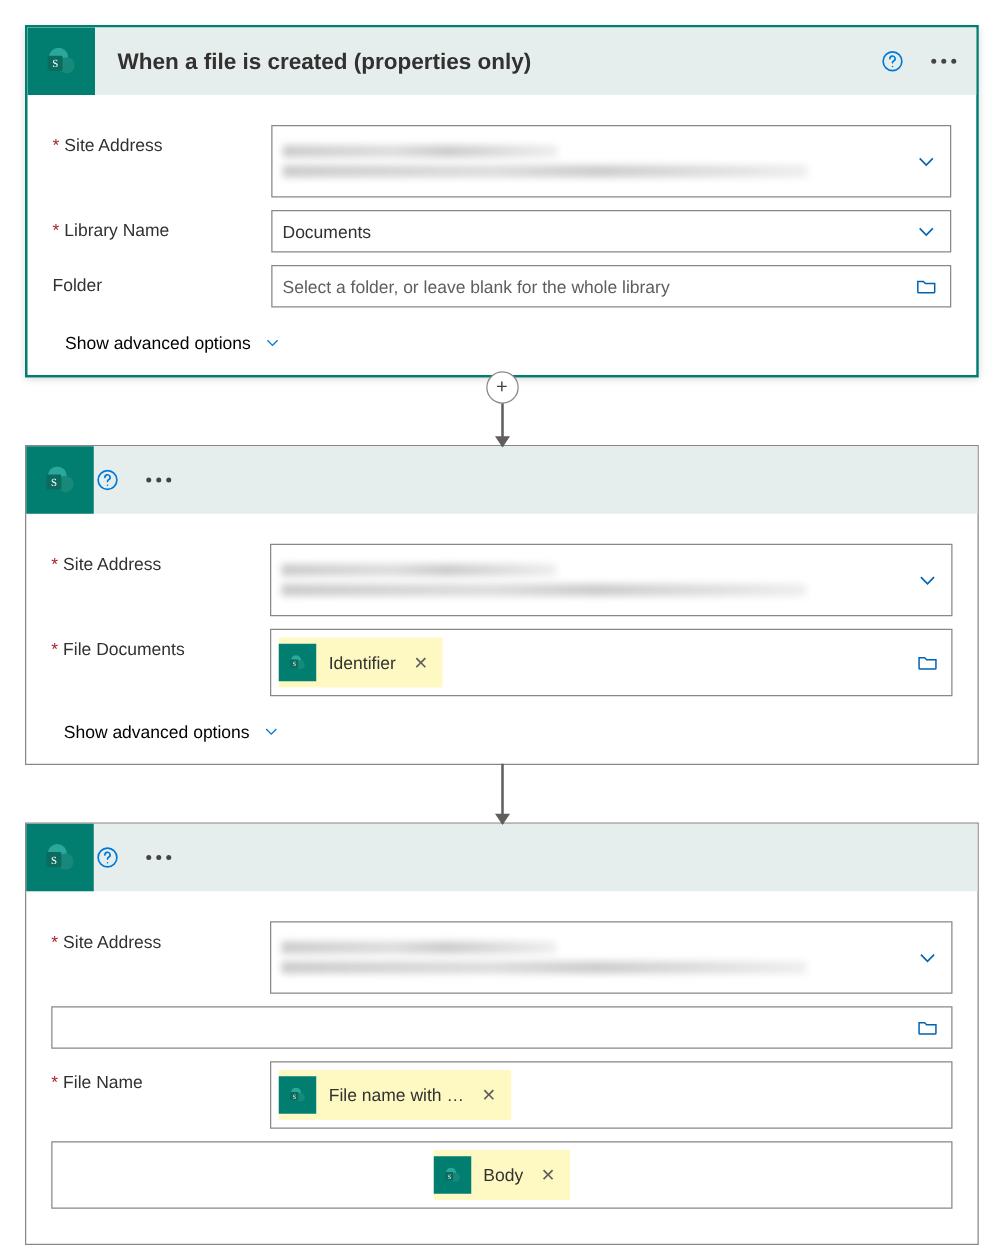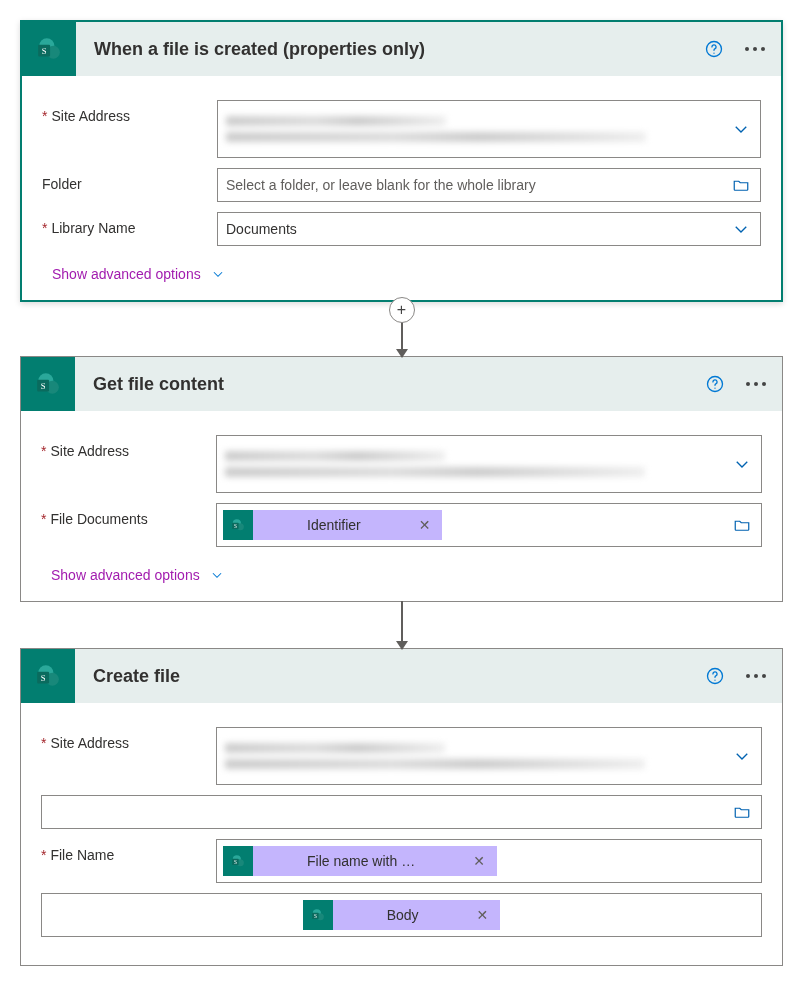--- a/index.html
+++ b/index.html
@@ -97,38 +97,37 @@
   }
   .blur-strip {
     display:flex;flex-direction:column;gap:6px;
     filter: blur(3px);
     pointer-events:none;
   }
   .blur-line { height:10px;background:linear-gradient(90deg,#ccc 0%,#ddd 40%,#ccc 60%,#eee 100%);border-radius:2px; }
   .blur-line.short{width:220px;}
   .blur-line.long{width:420px;}
   .adv-link {
-    color: #a21caf;
+    color: #000000;
     font-size: 14px;
     display: inline-flex;
     align-items: center;
     gap: 10px;
     margin-top: 10px;
     cursor: pointer;
     padding-left: 10px;
   }
   .adv-link .chev { width:14px;height:14px;display:flex;align-items:center;justify-content:center;color:#0078d4; }
   .token {
     display: inline-flex;
     align-items: center;
-    background: #c4b5fd;
-    height: 30px;
+    background: #fef9c3;
+    height: 40px;
     padding: 0 8px 0 0;
     margin: 2px;
-    gap: 44px;
   }
   .token .tok-icon {
     width: 30px;height:30px;background:#027e70;display:flex;align-items:center;justify-content:center;margin-right:10px;
   }
   .token .tok-icon svg { width:14px;height:14px; }
   .token .tok-label { font-size:14px;color:#323130;padding-right:10px; }
   .token .tok-x { color:#605e5c;font-size:14px;cursor:pointer;padding:0 4px; }
   .connector-wrap {
     display:flex;flex-direction:column;align-items:center;
     margin: -1px 0;
@@ -193,37 +192,37 @@
           <div class="blur-line long"></div>
         </div>
         <div class="chevron">
           <svg class="chev-svg" viewBox="0 0 24 24" fill="none" stroke-width="1.8">
               <path d="M5 9l7 7 7-7"></path>
             </svg>
         </div>
       </div>
     </div>
     <div class="field-row">
+      <div class="field-label"><span class="req">*</span><span>Library Name</span></div>
+      <div class="field-input">
+        <span class="text">Documents</span>
+        <div class="chevron">
+          <svg class="chev-svg" viewBox="0 0 24 24" fill="none" stroke-width="1.8">
+              <path d="M5 9l7 7 7-7"></path>
+            </svg>
+        </div>
+      </div>
+    </div>
+    <div class="field-row">
       <div class="field-label"><span>Folder</span></div>
       <div class="field-input">
         <span class="text placeholder">Select a folder, or leave blank for the whole library</span>
         <div class="folder-icon">
           <svg class="folder-svg" viewBox="0 0 24 24" fill="none" stroke-width="1.6">
               <path d="M3 7h6l2 2h10v9a1 1 0 0 1-1 1H4a1 1 0 0 1-1-1V7z"></path>
-            </svg>
-        </div>
-      </div>
-    </div>
-    <div class="field-row">
-      <div class="field-label"><span class="req">*</span><span>Library Name</span></div>
-      <div class="field-input">
-        <span class="text">Documents</span>
-        <div class="chevron">
-          <svg class="chev-svg" viewBox="0 0 24 24" fill="none" stroke-width="1.8">
-              <path d="M5 9l7 7 7-7"></path>
             </svg>
         </div>
       </div>
     </div>
     <div class="adv-link">
       <span>Show advanced options</span>
       <span class="chev">
           <svg class="chev-svg" viewBox="0 0 24 24" fill="none" stroke-width="1.8">
             <path d="M5 9l7 7 7-7"></path>
           </svg>
@@ -241,21 +240,20 @@
 <div class="card">
   <div class="card-header">
     <div class="conn-icon">
       <svg class="sp-badge" viewBox="0 0 24 24">
           <circle cx="10" cy="9" r="7" fill="#2aa89a"></circle>
           <circle cx="16" cy="15" r="6" fill="#18887a"></circle>
           <rect x="2" y="8" width="11" height="11" rx="1" fill="#0a6b5e"></rect>
           <text x="7.5" y="16.5" font-size="8" fill="#fff" text-anchor="middle" font-family="Segoe UI">S</text>
         </svg>
     </div>
-    <div class="card-title">Get file content</div>
     <div class="help-icon">
       <svg viewBox="0 0 24 24" fill="none" stroke="#0078d4" stroke-width="1.6">
           <circle cx="12" cy="12" r="9"></circle>
           <path d="M9.5 9.5a2.5 2.5 0 1 1 3.5 2.3c-.8.4-1 1-1 1.7" stroke-linecap="round"></path>
           <circle cx="12" cy="17" r="0.8" fill="#0078d4" stroke="none"></circle>
         </svg>
     </div>
     <div class="more-icon">
         <span></span>
         <span></span>
@@ -318,21 +316,20 @@
 <div class="card">
   <div class="card-header">
     <div class="conn-icon">
       <svg class="sp-badge" viewBox="0 0 24 24">
           <circle cx="10" cy="9" r="7" fill="#2aa89a"></circle>
           <circle cx="16" cy="15" r="6" fill="#18887a"></circle>
           <rect x="2" y="8" width="11" height="11" rx="1" fill="#0a6b5e"></rect>
           <text x="7.5" y="16.5" font-size="8" fill="#fff" text-anchor="middle" font-family="Segoe UI">S</text>
         </svg>
     </div>
-    <div class="card-title">Create file</div>
     <div class="help-icon">
       <svg viewBox="0 0 24 24" fill="none" stroke="#0078d4" stroke-width="1.6">
           <circle cx="12" cy="12" r="9"></circle>
           <path d="M9.5 9.5a2.5 2.5 0 1 1 3.5 2.3c-.8.4-1 1-1 1.7" stroke-linecap="round"></path>
           <circle cx="12" cy="17" r="0.8" fill="#0078d4" stroke="none"></circle>
         </svg>
     </div>
     <div class="more-icon">
         <span></span>
         <span></span>

